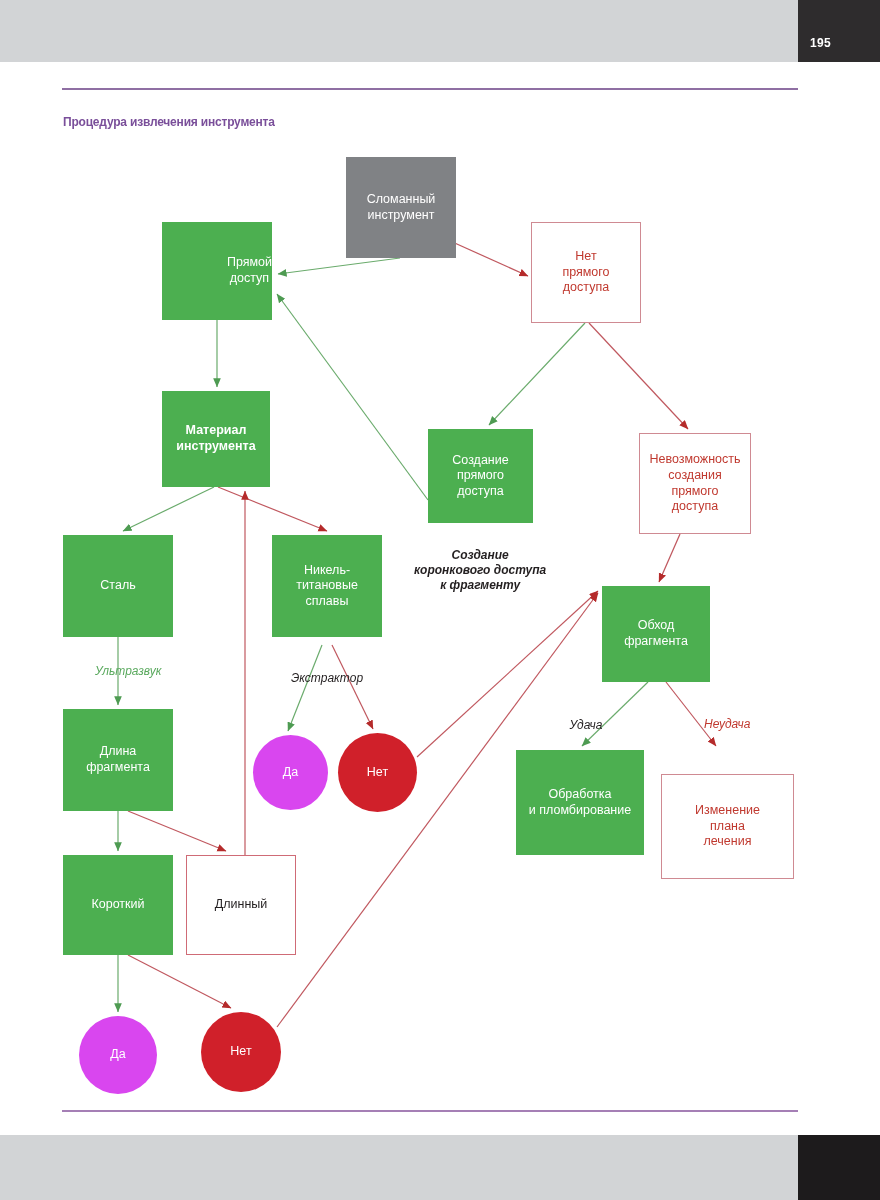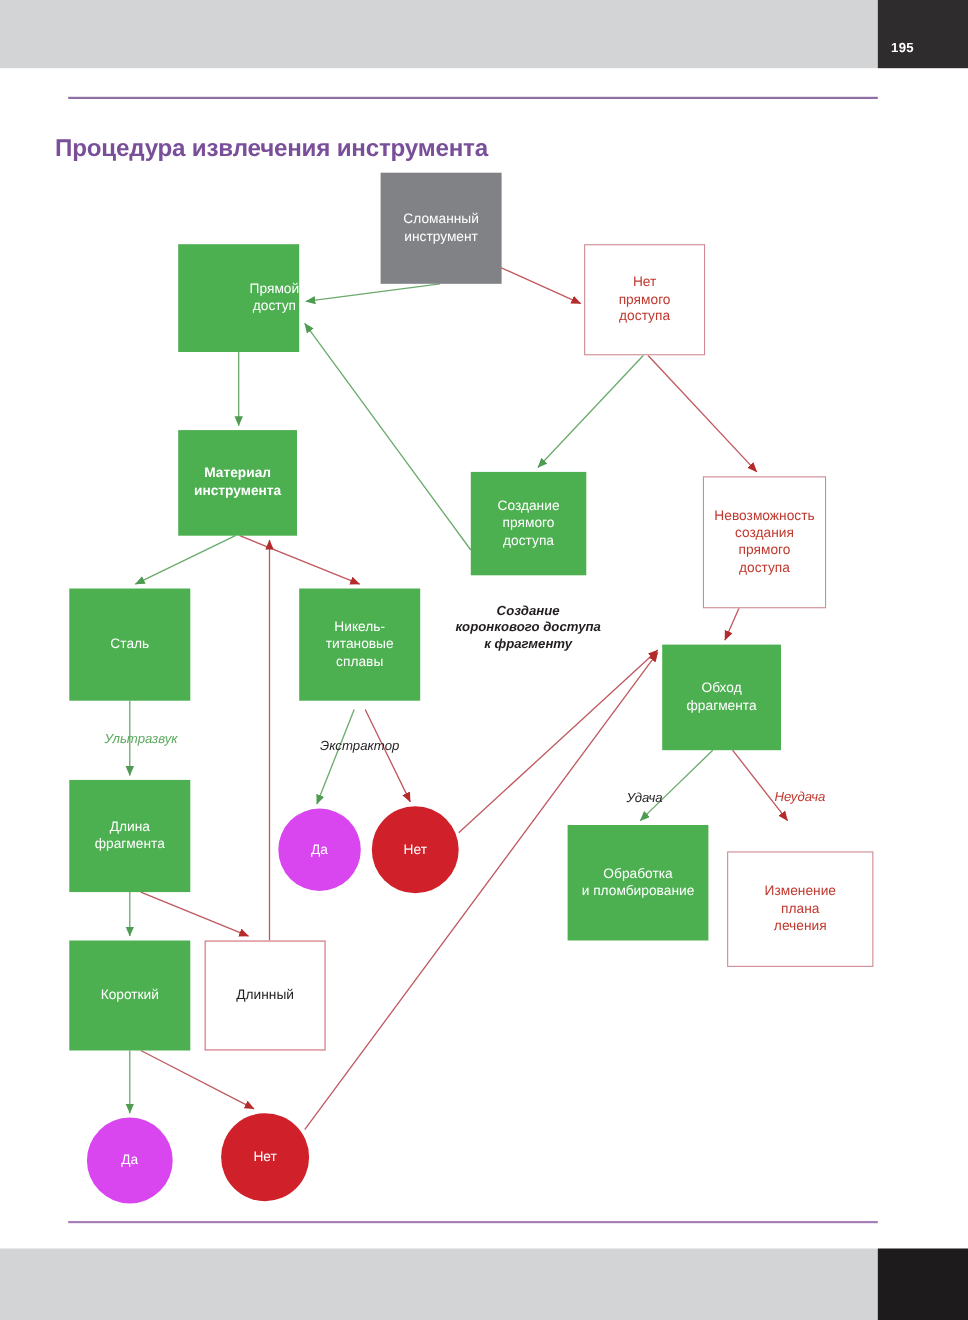--- a/index.html
+++ b/index.html
@@ -55,22 +55,22 @@
     background: #d2d4d6;
   }
   .bottom-black {
     position: absolute;
     left: 798px; top: 1135px;
     width: 82px; height: 65px;
     background: #1d1b1c;
   }
   .page-title {
     position: absolute;
-    left: 50px; top: 107px;
-    font-size: 22px;
+    left: 63px; top: 107px;
+    font-size: 12px;
     font-weight: bold;
     color: #7a4f9a;
     letter-spacing: -0.2px;
   }
 
   
   #diagram {
     position: absolute;
     left: 0; top: 0;
     width: 880px; height: 1200px;
@@ -188,21 +188,21 @@
     <div class="node n-green" style="left: 162px; top: 222px; width: 110px; height: 98px; justify-content: flex-end;"><span>Прямой
 доступ</span></div>
     <div class="node n-red-outline" style="left: 531px; top: 222px; width: 110px; height: 101px;"><span>Нет
 прямого
 доступа</span></div>
     <div class="node n-green" style="left: 162px; top: 391px; width: 108px; height: 96px; font-weight: bold;"><span>Материал
 инструмента</span></div>
     <div class="node n-green" style="left: 428px; top: 429px; width: 105px; height: 94px;"><span>Создание
 прямого
 доступа</span></div>
-    <div class="node n-red-outline" style="left: 639px; top: 433px; width: 112px; height: 120px;"><span>Невозможность
+    <div class="node n-red-outline" style="left: 639px; top: 433px; width: 112px; height: 101px;"><span>Невозможность
 создания
 прямого
 доступа</span></div>
     <div class="node n-green" style="left: 63px; top: 535px; width: 110px; height: 102px;"><span>Сталь</span></div>
     <div class="node n-green" style="left: 272px; top: 535px; width: 110px; height: 102px;"><span>Никель-
 титановые
 сплавы</span></div>
     <div class="node n-green" style="left: 602px; top: 586px; width: 108px; height: 96px;"><span>Обход
 фрагмента</span></div>
     <div class="node n-green" style="left: 63px; top: 709px; width: 110px; height: 102px;"><span>Длина

